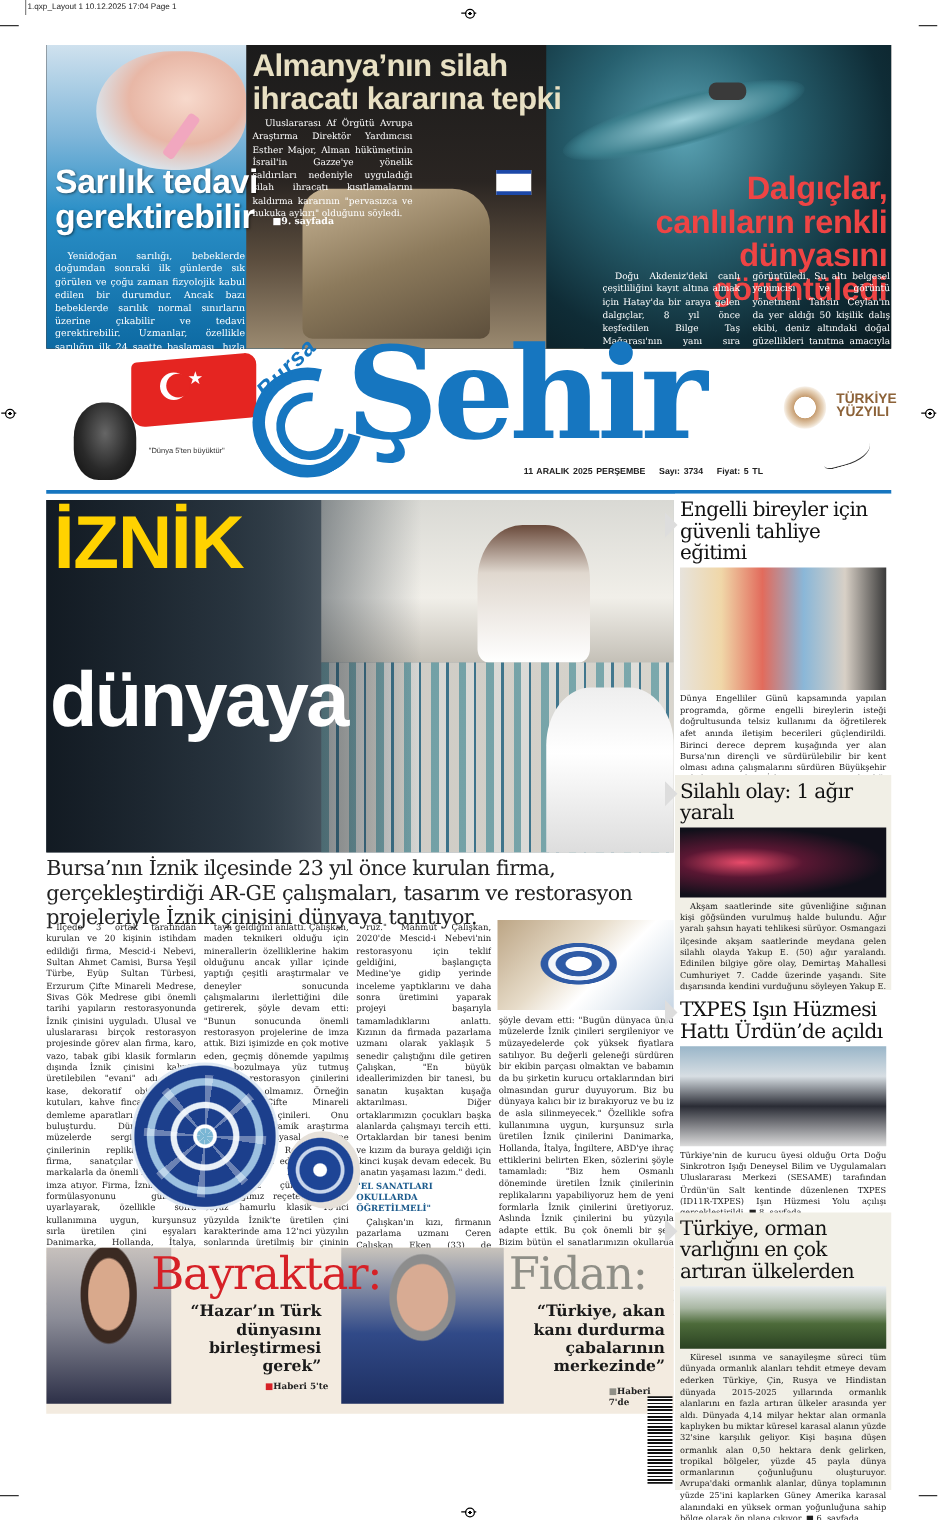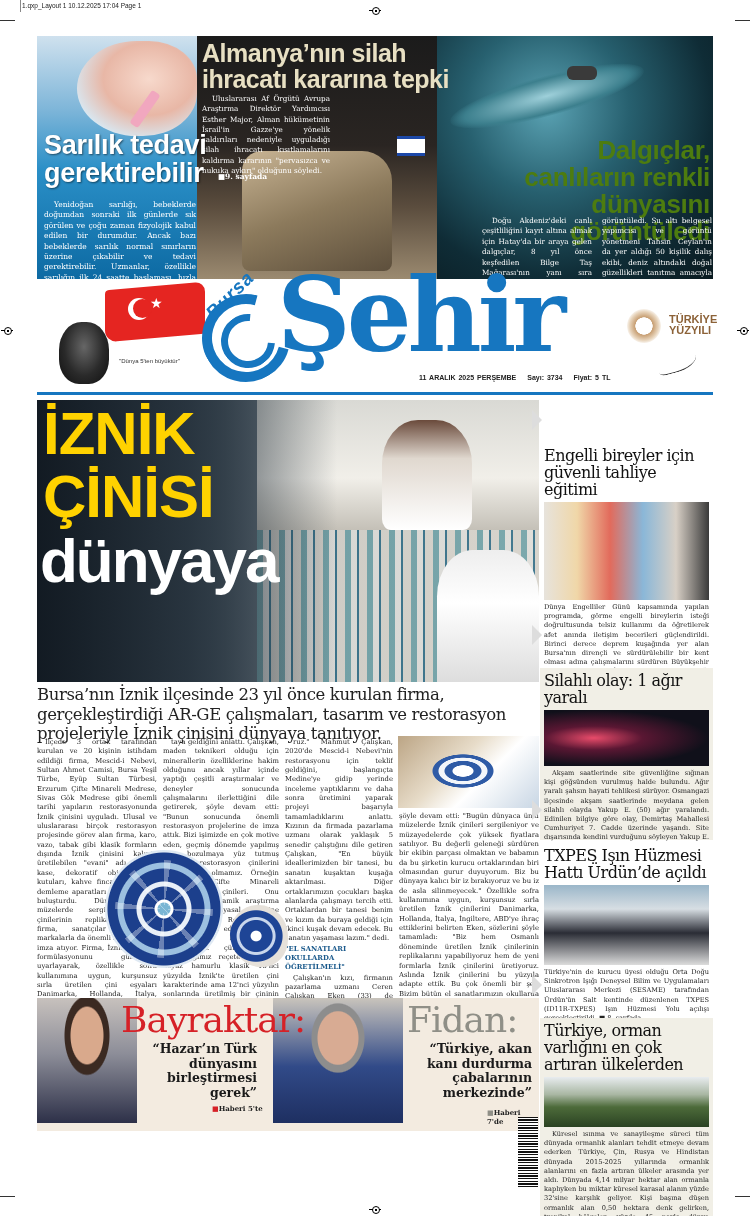--- a/index.html
+++ b/index.html
@@ -31,21 +31,21 @@
      background: radial-gradient(ellipse, #9ed0da 0%, #3c7f8d 60%, transparent 72%); transform: rotate(-15deg); }
   .tb-diver { position: absolute; left: 530px; top: 30px; width: 30px; height: 14px; background: #3a3a3a; border-radius: 6px; }
 
   .h-sarilik { position: absolute; left: 44px; top: 131px; font: bold 27px/28px "Liberation Sans", sans-serif; color: #fff; letter-spacing: -0.3px; text-shadow: 1px 1px 2px rgba(0,0,0,.5); }
   .p-sarilik { position: absolute; left: 44px; top: 200px; width: 152px; font: 7.5px/10.4px "DejaVu Serif", serif; color: #fff; text-align: justify; text-indent: 10px; }
   .h-almanya { position: absolute; left: 202px; top: 40px; font: bold 25px/26px "Liberation Sans", sans-serif; color: #e8e0c3; letter-spacing: -0.5px; }
   .p-almanya { position: absolute; left: 202px; top: 94px; width: 128px; font: 7.2px/10.3px "DejaVu Serif", serif; color: #fff; text-align: justify; text-indent: 10px; }
   .pg-ref { font-weight: bold; color: #fff; }
   .pg-ref::before { content: "\25A0 "; }
   .almanya-ref { position: absolute; left: 218px; top: 172px; font: bold 7.5px "DejaVu Serif", serif; color: #fff; }
-  .h-dalgic { position: absolute; left: 470px; top: 137px; width: 240px; text-align: right; font: bold 26px/27px "Liberation Sans", sans-serif; color: #4d7c0f; letter-spacing: -0.3px; }
+  .h-dalgic { position: absolute; left: 470px; top: 137px; width: 240px; text-align: right; font: bold 26px/27px "Liberation Sans", sans-serif; color: #ef4444; letter-spacing: -0.3px; }
   .p-dalgic { position: absolute; left: 482px; top: 216px; width: 230px; column-count: 2; column-gap: 10px; font: 7.2px/10.4px "DejaVu Serif", serif; color: #fff; text-align: justify; text-indent: 10px; }
 
   
   .masthead { position: absolute; left: 37px; top: 282px; width: 676px; height: 110px; }
   .flag { position: absolute; left: 68px; top: 4px; width: 100px; height: 52px; background: #e52521; border-radius: 4px 10px 4px 12px; transform: skewY(-5deg); }
   .flag-moon { position: absolute; left: 91px; top: 16px; width: 22px; height: 22px; border-radius: 50%; background: #fff; }
   .flag-moon2 { position: absolute; left: 96px; top: 17px; width: 19px; height: 19px; border-radius: 50%; background: #e52521; }
   .flag-star { position: absolute; left: 113px; top: 13px; font: 14px "DejaVu Sans", sans-serif; color: #fff; }
   .portrait { position: absolute; left: 22px; top: 40px; width: 50px; height: 62px; background: radial-gradient(ellipse at 50% 40%, #666 0%, #2a2a2a 55%, #0e0e0e 100%); border-radius: 45% 45% 40% 40%; }
   .quote { position: absolute; left: 82px; top: 76px; font: 6px/7px "Liberation Sans", sans-serif; color: #333; }
@@ -75,21 +75,21 @@
   .body-col p { text-indent: 8px; }
   .col-sub { color: #1b5a8c; font-weight: bold; text-align: left; text-indent: 0 !important; margin: 1px 0; }
   .plate-big { position: absolute; left: 105px; top: 850px; width: 118px; height: 118px; border-radius: 50%;
      background: radial-gradient(circle, #7ab6d4 0 6px, #fff 7px 9px, #1c3f8c 10px 22px, #e8eff7 23px 27px, #1c3f8c 28px 40px, #9cc0e0 41px 46px, #1c3f8c 47px 56px, #dfe9f3 57px); }
   .plate-big::after { content: ""; position: absolute; inset: 10px; border-radius: 50%; background: repeating-conic-gradient(rgba(255,255,255,.35) 0 8deg, transparent 8deg 45deg); }
   .plate-small { position: absolute; left: 230px; top: 905px; width: 58px; height: 62px; border-radius: 48% 52% 45% 55%; background: radial-gradient(ellipse at 45% 50%, #ffffff 0 5px, #1e4596 6px 16px, #c9d7ec 17px 19px, #1e4596 20px 26px, #e6e1da 27px); }
   .art-photo { position: absolute; left: 398px; top: 736px; width: 141px; height: 72px; background: linear-gradient(135deg, #bca585 0%, #e7dcc9 40%, #ffffff 60%, #c8d6e4 100%); overflow: hidden; }
   .art-photo::after { content: ""; position: absolute; left: 10px; top: 5px; width: 110px; height: 60px; border-radius: 50%; background: radial-gradient(ellipse, #fff 0 10px, #2f5ba6 11px 18px, #f3f6fa 19px 24px, #2f5ba6 25px 30px, transparent 31px); }
 
   
-  .sidebar { position: absolute; left: 540px; top: 395px; width: 173px; height: 660px; margin-top: 48px; }
+  .sidebar { position: absolute; left: 540px; top: 395px; width: 173px; height: 660px; }
   .side-box { position: absolute; left: 0; width: 173px; background: #f1efe6; }
   .side-h { font: 16px/17px "DejaVu Serif", serif; color: #111; padding: 4px 4px 2px 4px; letter-spacing: -0.5px; }
   .side-p { font: 6.6px/9.2px "DejaVu Serif", serif; color: #222; text-align: justify; padding: 0 4px; }
   .side-p b { font-weight: normal; }
   .side-img { margin: 2px 4px 3px 4px; height: 94px; }
   .wedge { position: absolute; left: 532px; width: 0; height: 0; border-top: 10px solid transparent; border-bottom: 10px solid transparent; border-left: 10px solid #ddd; }
 
   
   .bottom { position: absolute; left: 37px; top: 998px; width: 502px; height: 133px; background: #f3ebe0; overflow: hidden; }
   .bay-photo { position: absolute; left: 0; top: 0; width: 100px; height: 125px; background: radial-gradient(ellipse at 50% 30%, #d9a98c 0 16px, #3b2a22 17px 22px, transparent 23px), linear-gradient(180deg, #c7c1bd 0%, #8c8d98 45%, #2d3048 100%); }
@@ -183,21 +183,20 @@
 
 <div class="lead-photo">
   <div class="lp-lab"></div>
   <div class="lp-worker"></div>
   <div class="lp-shelf"></div>
   <div class="lp-man"></div>
   <div class="lp-gradient"></div>
 </div>
 <div class="lead-h1">
   <div>İZNİK</div>
-  <div>ÇİNİSİ</div>
 </div>
 <div class="lead-h2">
   <div>dünyaya</div>
 </div>
 <div class="lead-deck">Bursa’nın İznik ilçesinde 23 yıl önce kurulan firma, gerçekleştirdiği AR-GE çalışmaları, tasarım ve restorasyon projeleriyle İznik çinisini dünyaya tanıtıyor.</div>
 
 <div class="body-col" style="left:37px;top:738px;width:120px;height:320px;overflow:hidden">
   <p style="shape-outside:circle(60px at 130px 170px)">İlçede 3 ortak tarafından kurulan ve 20 kişinin istihdam edildiği firma, Mescid-i Nebevi, Sultan Ahmet Camisi, Bursa Yeşil Türbe, Eyüp Sultan Türbesi, Erzurum Çifte Minareli Medrese, Sivas Gök Medrese gibi önemli tarihi yapıların restorasyonunda İznik çinisini uyguladı. Ulusal ve uluslararası birçok restorasyon projesinde görev alan firma, karo, vazo, tabak gibi klasik formların dışında İznik çinisini kalıpta üretilebilen "evani" adı verilen kase, dekoratif objeler, takı kutuları, kahve fincanları, kahve demleme aparatları ve kaşıkla da buluşturdu. Dünyaca ünlü müzelerde sergilenen İznik çinilerinin replikasını üreten firma, sanatçılar ve bazı markalarla da önemli işbirliklerine imza atıyor. Firma, İznik çinisinin formülasyonunu günümüze uyarlayarak, özellikle sofra kullanımına uygun, kurşunsuz sırla üretilen çini eşyaları Danimarka, Hollanda, İtalya, İngiltere, ABD'ye gönderiyor.</p>
   <p class="col-sub">"BU SANATIN YAŞAMASI LAZIM"</p>
   <p>İznik Mavi Çini'nin kurucu ortağı ve teknik müdürü Mahmut Çalışkan (63), AR-GE bölümünde çalıştığını, gövde, astar, boya ve sır formülasyonlarını geliştirdiğini söyledi. Asıl mesleğinin maden teknikeri olduğunu belirten Çalışkan, firmanın teknik altyapısının iyi olması sayesinde bu nok-</p>

